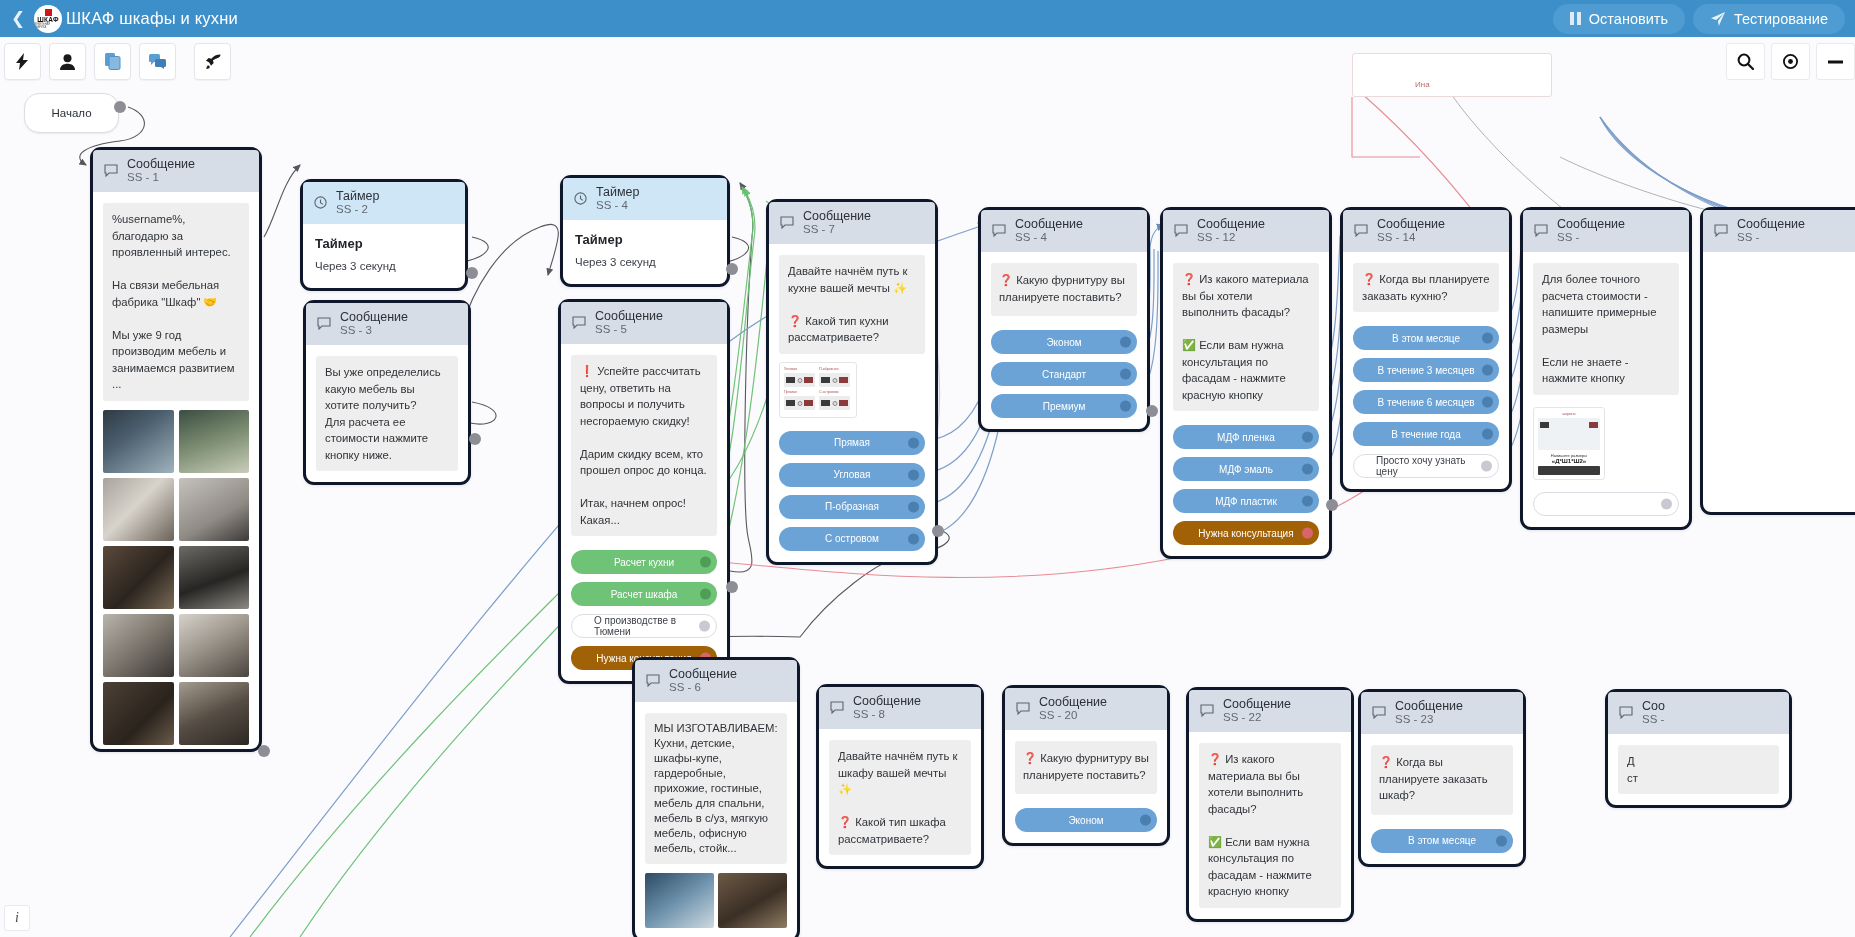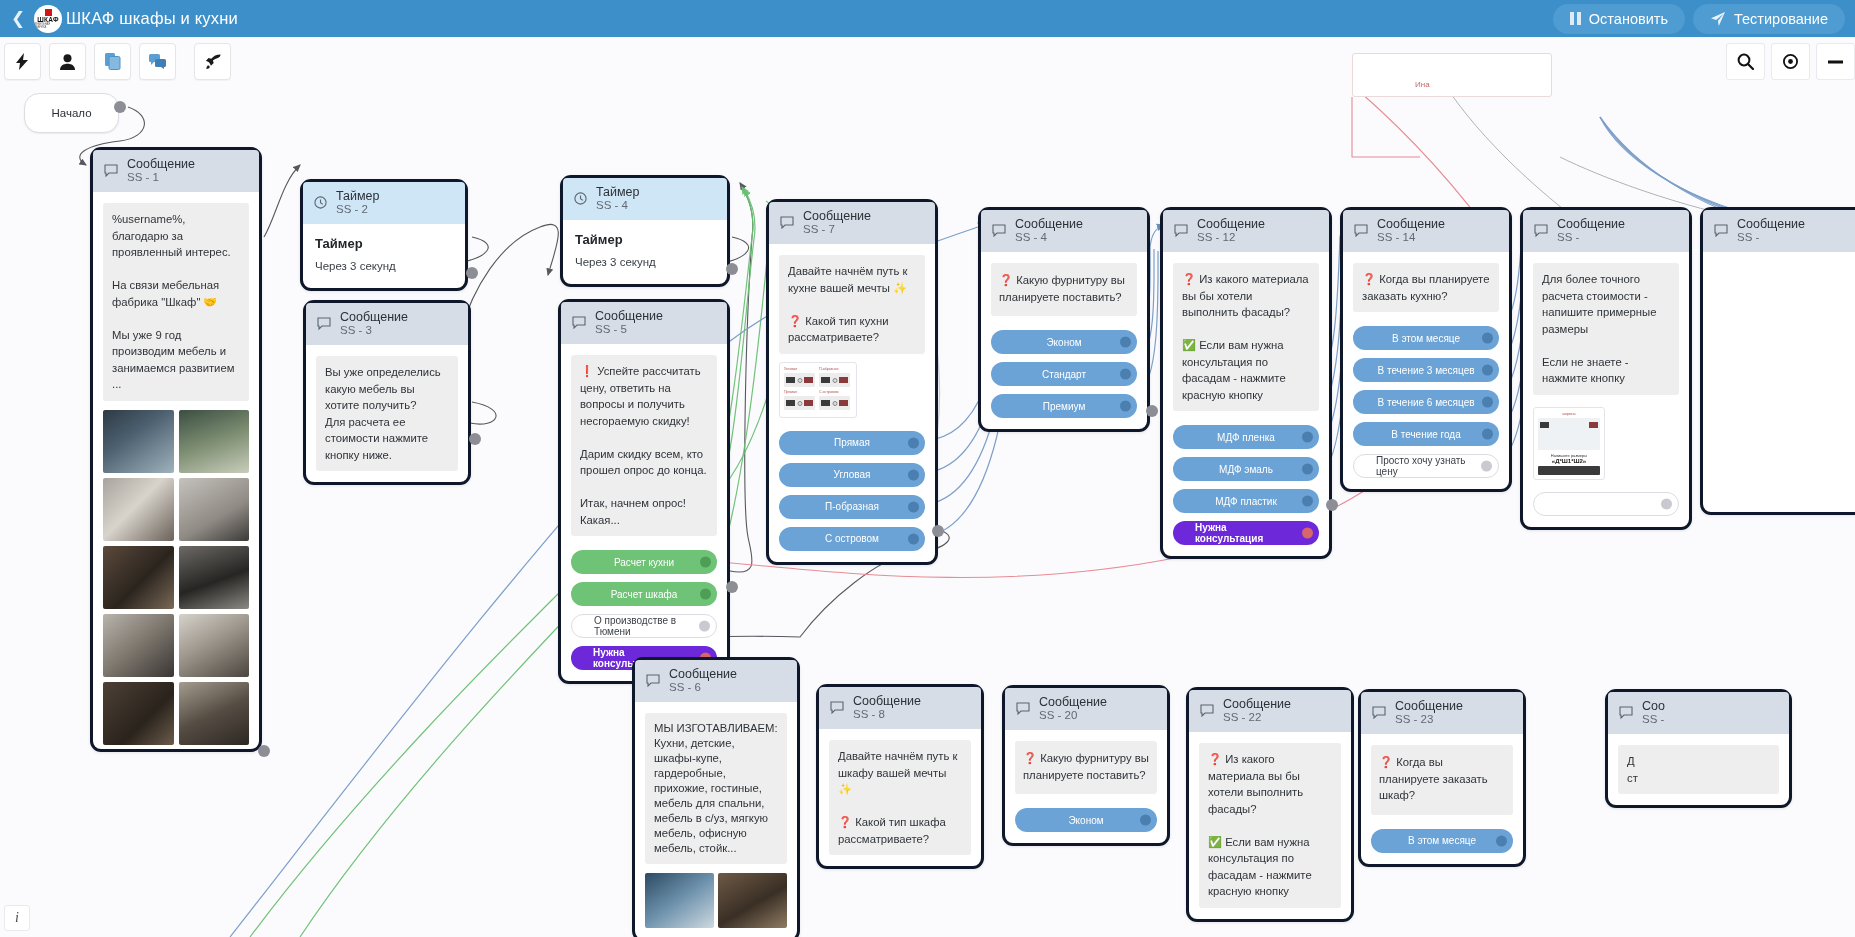--- a/index.html
+++ b/index.html
@@ -83,21 +83,21 @@
   .timer-bd .t1 { font-size:13px; font-weight:bold; color:#22262b; margin-bottom:9px;}
   .timer-bd .t2 { font-size:11.5px; color:#3a3f46;}
 
   .btn-opt {
     position:relative; margin-top:8px; border-radius:13px; height:24px;
     display:flex; align-items:center; justify-content:center;
     font-size:10px; color:#fff; cursor:pointer; padding:0 22px;
   }
   .btn-opt.blue { background:#6ba3d6; }
   .btn-opt.green{ background:#6fc376; }
-  .btn-opt.red  { background:#6d28d9;font-weight:bold; }
+  .btn-opt.red  { background:#a16207; }
   .btn-opt.ghost{ background:#fff; border:1px solid #dcdce2; color:#3a3f46; }
   .dot {
     position:absolute; right:6px; top:50%; transform:translateY(-50%);
     width:11px; height:11px; border-radius:50%;
   }
   .blue .dot { background:#4a7fb0; }
   .green .dot{ background:#4e9e56; }
   .red .dot  { background:#d8656b; }
   .ghost .dot{ background:#c9c9d1; }
 

